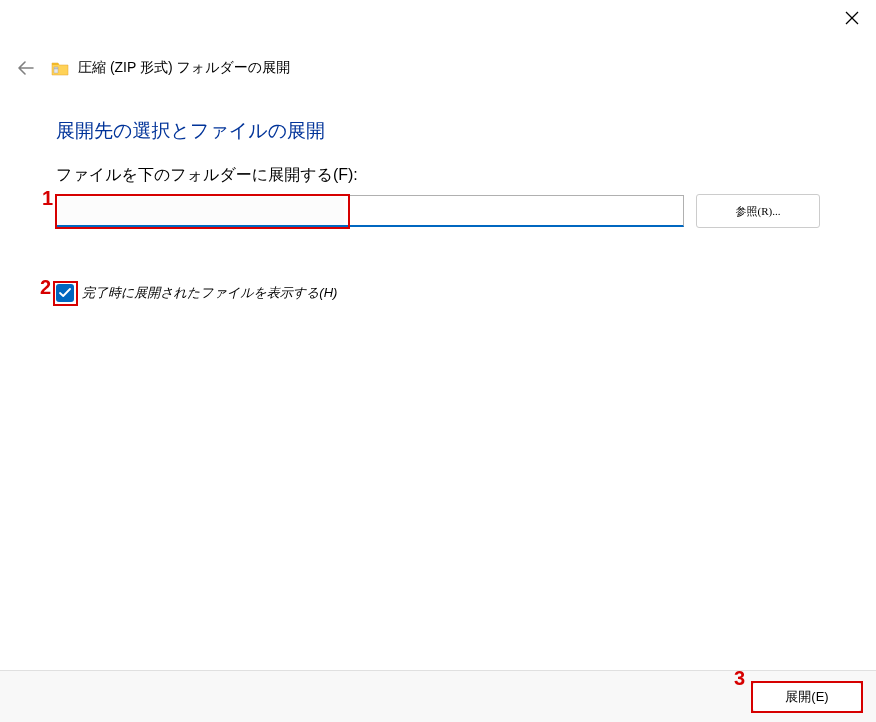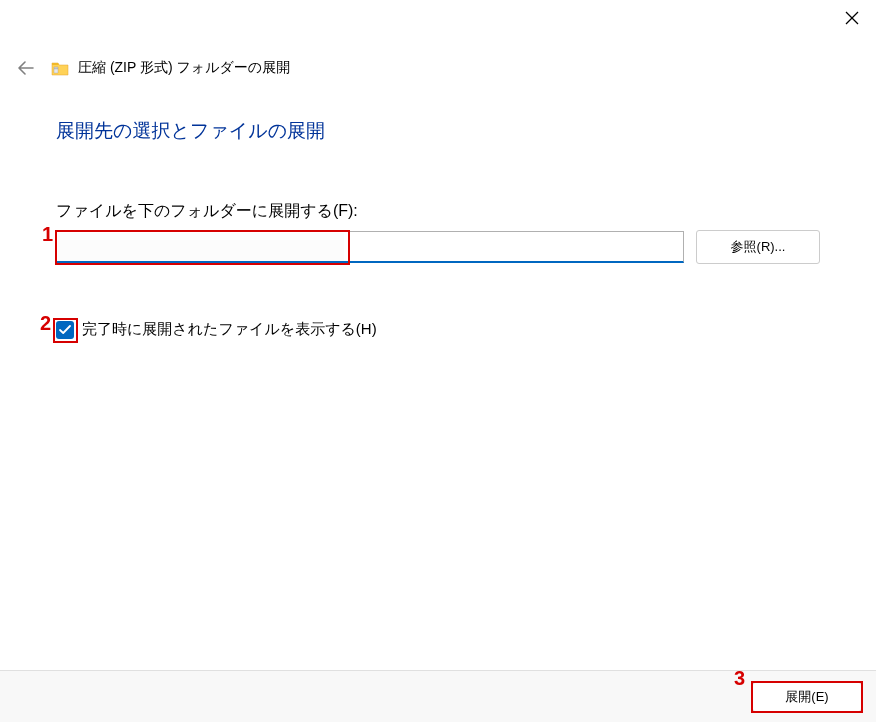--- a/index.html
+++ b/index.html
@@ -62,21 +62,21 @@
       font-size: 14px;
     }
 
     .content {
       padding: 40px 56px 0 56px;
     }
     .heading {
       color: #003399;
       font-size: 19px;
       font-weight: 400;
-      margin-bottom: 57px;
+      margin-bottom: 21px;
     }
     .field-label {
       font-size: 16px;
       margin-bottom: 8px;
     }
     .path-row {
       display: flex;
       align-items: center;
       gap: 12px;
       position: relative;
@@ -122,23 +122,23 @@
       pointer-events: none;
     }
     .annot-num-1 { left: -14px; top: -8px; }
 
     .browse-btn {
       width: 124px;
       height: 34px;
       background: #ffffff;
       border: 1px solid #cccccc;
       border-radius: 3px;
-      font-size: 13px;
-      cursor: pointer;
-      font-family: Liberation Sans, sans-serif;
+      font-size: 11px;
+      cursor: pointer;
+      font-family: Liberation Serif, serif;
     }
 
     .checkbox-row {
       display: flex;
       align-items: center;
       gap: 8px;
       margin-top: 56px;
       position: relative;
     }
     .checkbox {
@@ -158,21 +158,22 @@
       position: absolute;
       top: -3px;
       left: -3px;
       width: 25px;
       height: 25px;
       border: 2px solid #d60000;
       pointer-events: none;
     }
     .annot-num-2 { left: -16px; top: -8px; }
     .checkbox-label {
-      font-size: 15px;
+      font-size: 13px;
+      font-style: italic;
     }
 
     .footer {
       position: absolute;
       bottom: 0;
       left: 0;
       right: 0;
       height: 52px;
       border-top: 1px solid #e0e0e0;
       background: #f8f8f8;

